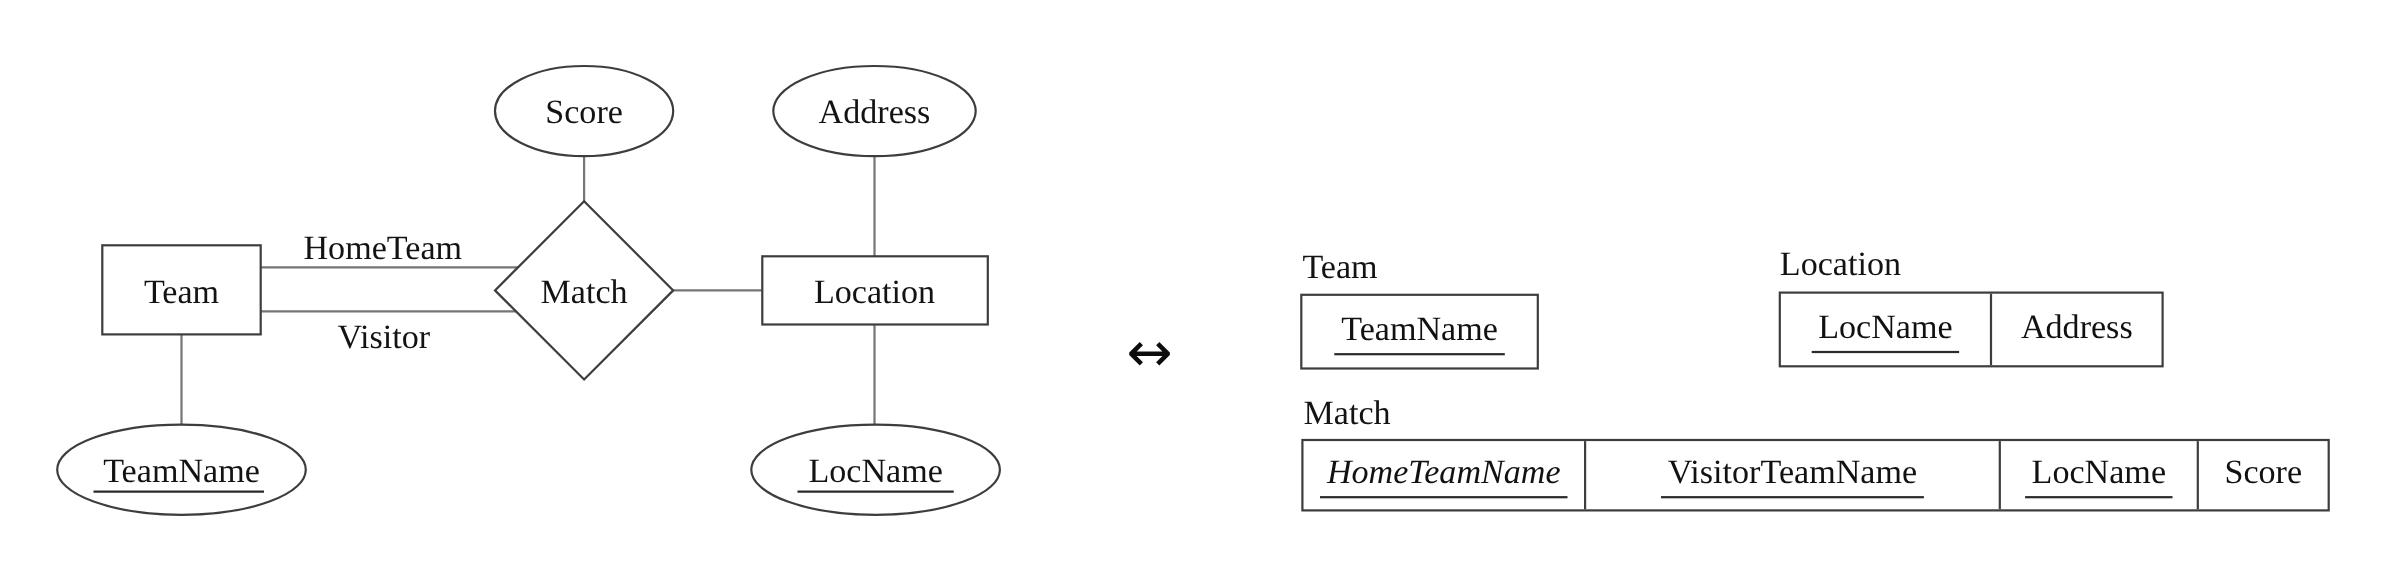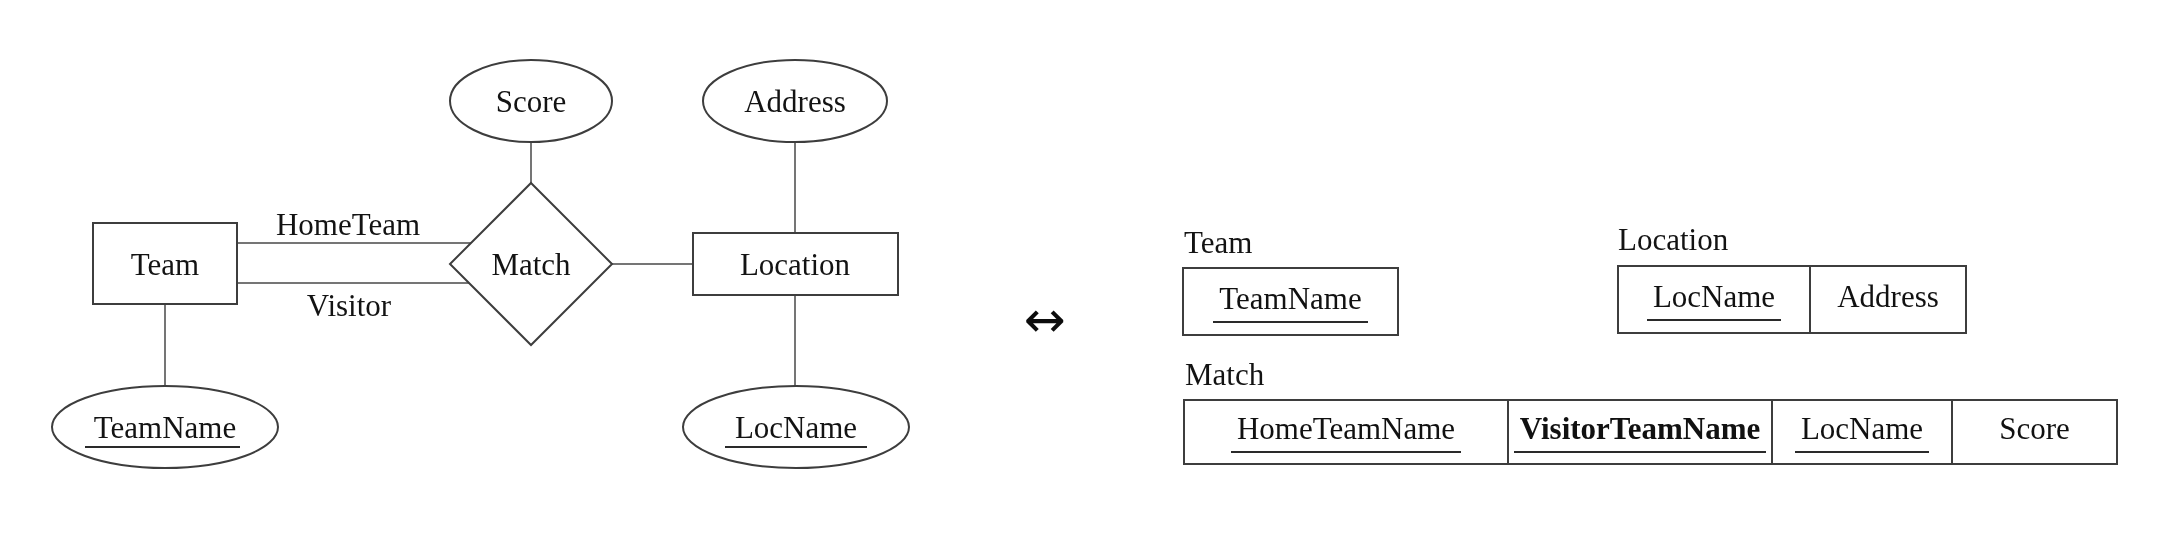--- a/index.html
+++ b/index.html
@@ -86,24 +86,24 @@
     <div class="cell" style="width:190px;">
       <span class="key">LocName</span>
     </div>
     <div class="cell" style="flex:1 1 auto;">
       <span>Address</span>
     </div>
   </div>
 
   <div class="tbl-label" style="left:1185px;top:358px;">Match</div>
   <div class="tbl" style="left:1183px;top:399px;width:935px;height:66px;">
-    <div class="cell" style="width:322px;">
+    <div class="cell" style="width:255px;font-style:italic;">
       <span class="key">HomeTeamName</span>
     </div>
-    <div class="cell" style="width:264px;font-weight:bold;">
+    <div class="cell" style="width:377px;">
       <span class="key">VisitorTeamName</span>
     </div>
     <div class="cell" style="width:180px;">
       <span class="key">LocName</span>
     </div>
     <div class="cell" style="flex:1 1 auto;">
       <span>Score</span>
     </div>
   </div>
 

